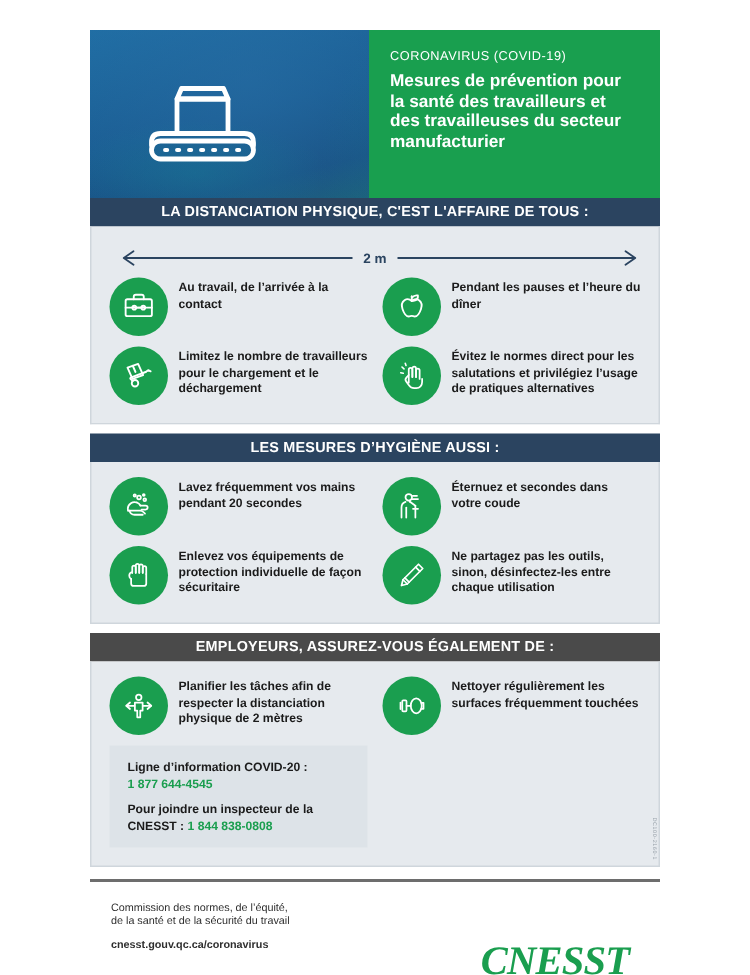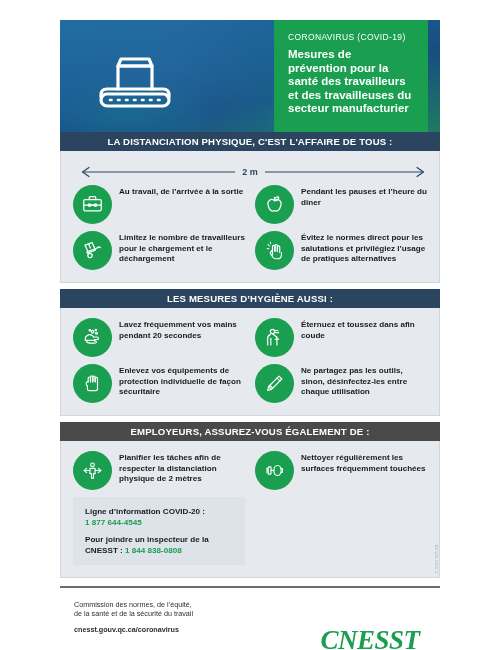--- a/index.html
+++ b/index.html
@@ -37,21 +37,21 @@
     background: radial-gradient(ellipse at center, rgba(18,150,120,.5) 0%, rgba(18,150,120,0) 70%);
   }
   .hero-blob-b {
     position: absolute; left: -20px; top: 60px; width: 180px; height: 70px;
     background: radial-gradient(ellipse at center, rgba(20,130,150,.35) 0%, rgba(20,130,150,0) 70%);
   }
   .hero-icon {
     position: absolute; left: 32px; top: 22px; width: 86px; height: 70px;
   }
   .hero-panel {
-    position: absolute; right: 12px; top: 0; width: 154px; height: 112px;
+    position: absolute; right: 0; top: 0; width: 194px; height: 112px;
     background: #199f4f;
     padding: 12px 16px 10px 14px;
   }
   .hero-eyebrow {
     color: #ffffff; font-size: 8.5px; letter-spacing: .35px; font-weight: 400;
     margin-bottom: 6px;
   }
   .hero-title {
     color: #ffffff; font-size: 11.5px; font-weight: 700; line-height: 13.6px;
   }
@@ -186,21 +186,21 @@
         <div class="badge">
           <svg viewBox="0 0 30 30" width="25" height="25" fill="none" stroke="#ffffff" stroke-width="1.5" stroke-linecap="round" stroke-linejoin="round">
             <path d="M11 9 V7 a1.6 1.6 0 0 1 1.6-1.6h4.8A1.6 1.6 0 0 1 19 7 V9"></path>
             <rect x="4.5" y="9" width="21" height="13.5" rx="1.4"></rect>
             <line x1="4.5" y1="15.7" x2="25.5" y2="15.7"></line>
             <circle cx="11.4" cy="15.7" r="1.5"></circle>
             <circle cx="18.6" cy="15.7" r="1.5"></circle>
             <line x1="12.9" y1="15.7" x2="17.1" y2="15.7"></line>
           </svg>
         </div>
-        <div class="item-text">Au travail, de l’arrivée à la sortie</div>
+        <div class="item-text">Au travail, de l’arrivée à la contact</div>
       </div>
 
       <div class="item">
         <div class="badge">
           <svg viewBox="0 0 30 30" width="25" height="25" fill="none" stroke="#ffffff" stroke-width="1.5" stroke-linecap="round" stroke-linejoin="round">
             <path d="M15 10.5c-1.6-1.6-4-2-5.8-0.7-2 1.4-2.5 4.3-1.6 7 0.9 2.8 3 6 5 6 0.9 0 1.6-0.5 2.4-0.5s1.5 0.5 2.4 0.5c2 0 4.1-3.2 5-6 0.9-2.7 0.4-5.6-1.6-7C19 8.5 16.6 8.9 15 10.5z"></path>
             <path d="M15 10.4 V6.6"></path>
             <path d="M15.3 7.6c1.3-1.6 3.2-1.9 4.6-1.6 0.2 1.5-0.6 3.3-2.2 4-0.9 0.4-1.8 0.3-2.4-0.1"></path>
           </svg>
         </div>
@@ -268,21 +268,21 @@
             <circle cx="12.6" cy="7.8" r="2.6"></circle>
             <path d="M10 11.5 c-2 0.6-3.2 2.4-3.2 4.5 V24"></path>
             <path d="M10.6 24 V16"></path>
             <path d="M13.3 11.2 l4.6 3.4"></path>
             <path d="M17.9 14.6 L17.9 24"></path>
             <path d="M15.4 9.2 h4.6"></path>
             <path d="M15.8 6.6 h3.4"></path>
             <path d="M20 17 h-4"></path>
           </svg>
         </div>
-        <div class="item-text">Éternuez et toussez dans afin coude</div>
+        <div class="item-text">Éternuez et secondes dans votre coude</div>
       </div>
 
       <div class="item">
         <div class="badge">
           <svg viewBox="0 0 30 30" width="25" height="25" fill="none" stroke="#ffffff" stroke-width="1.4" stroke-linecap="round" stroke-linejoin="round">
             <path d="M9.8 13.2 V8.6a1.4 1.4 0 0 1 2.8 0 V13"></path>
             <path d="M12.6 13 V7.2a1.4 1.4 0 0 1 2.8 0 V13"></path>
             <path d="M15.4 13 V7.6a1.4 1.4 0 0 1 2.8 0 V13"></path>
             <path d="M18.2 13 V9a1.4 1.4 0 0 1 2.8 0 V14"></path>
             <path d="M9.8 12.4 c-1.5 0.3-2.4 1.4-2.4 2.9 0 1.1 0.6 2 1.5 2.6"></path>

